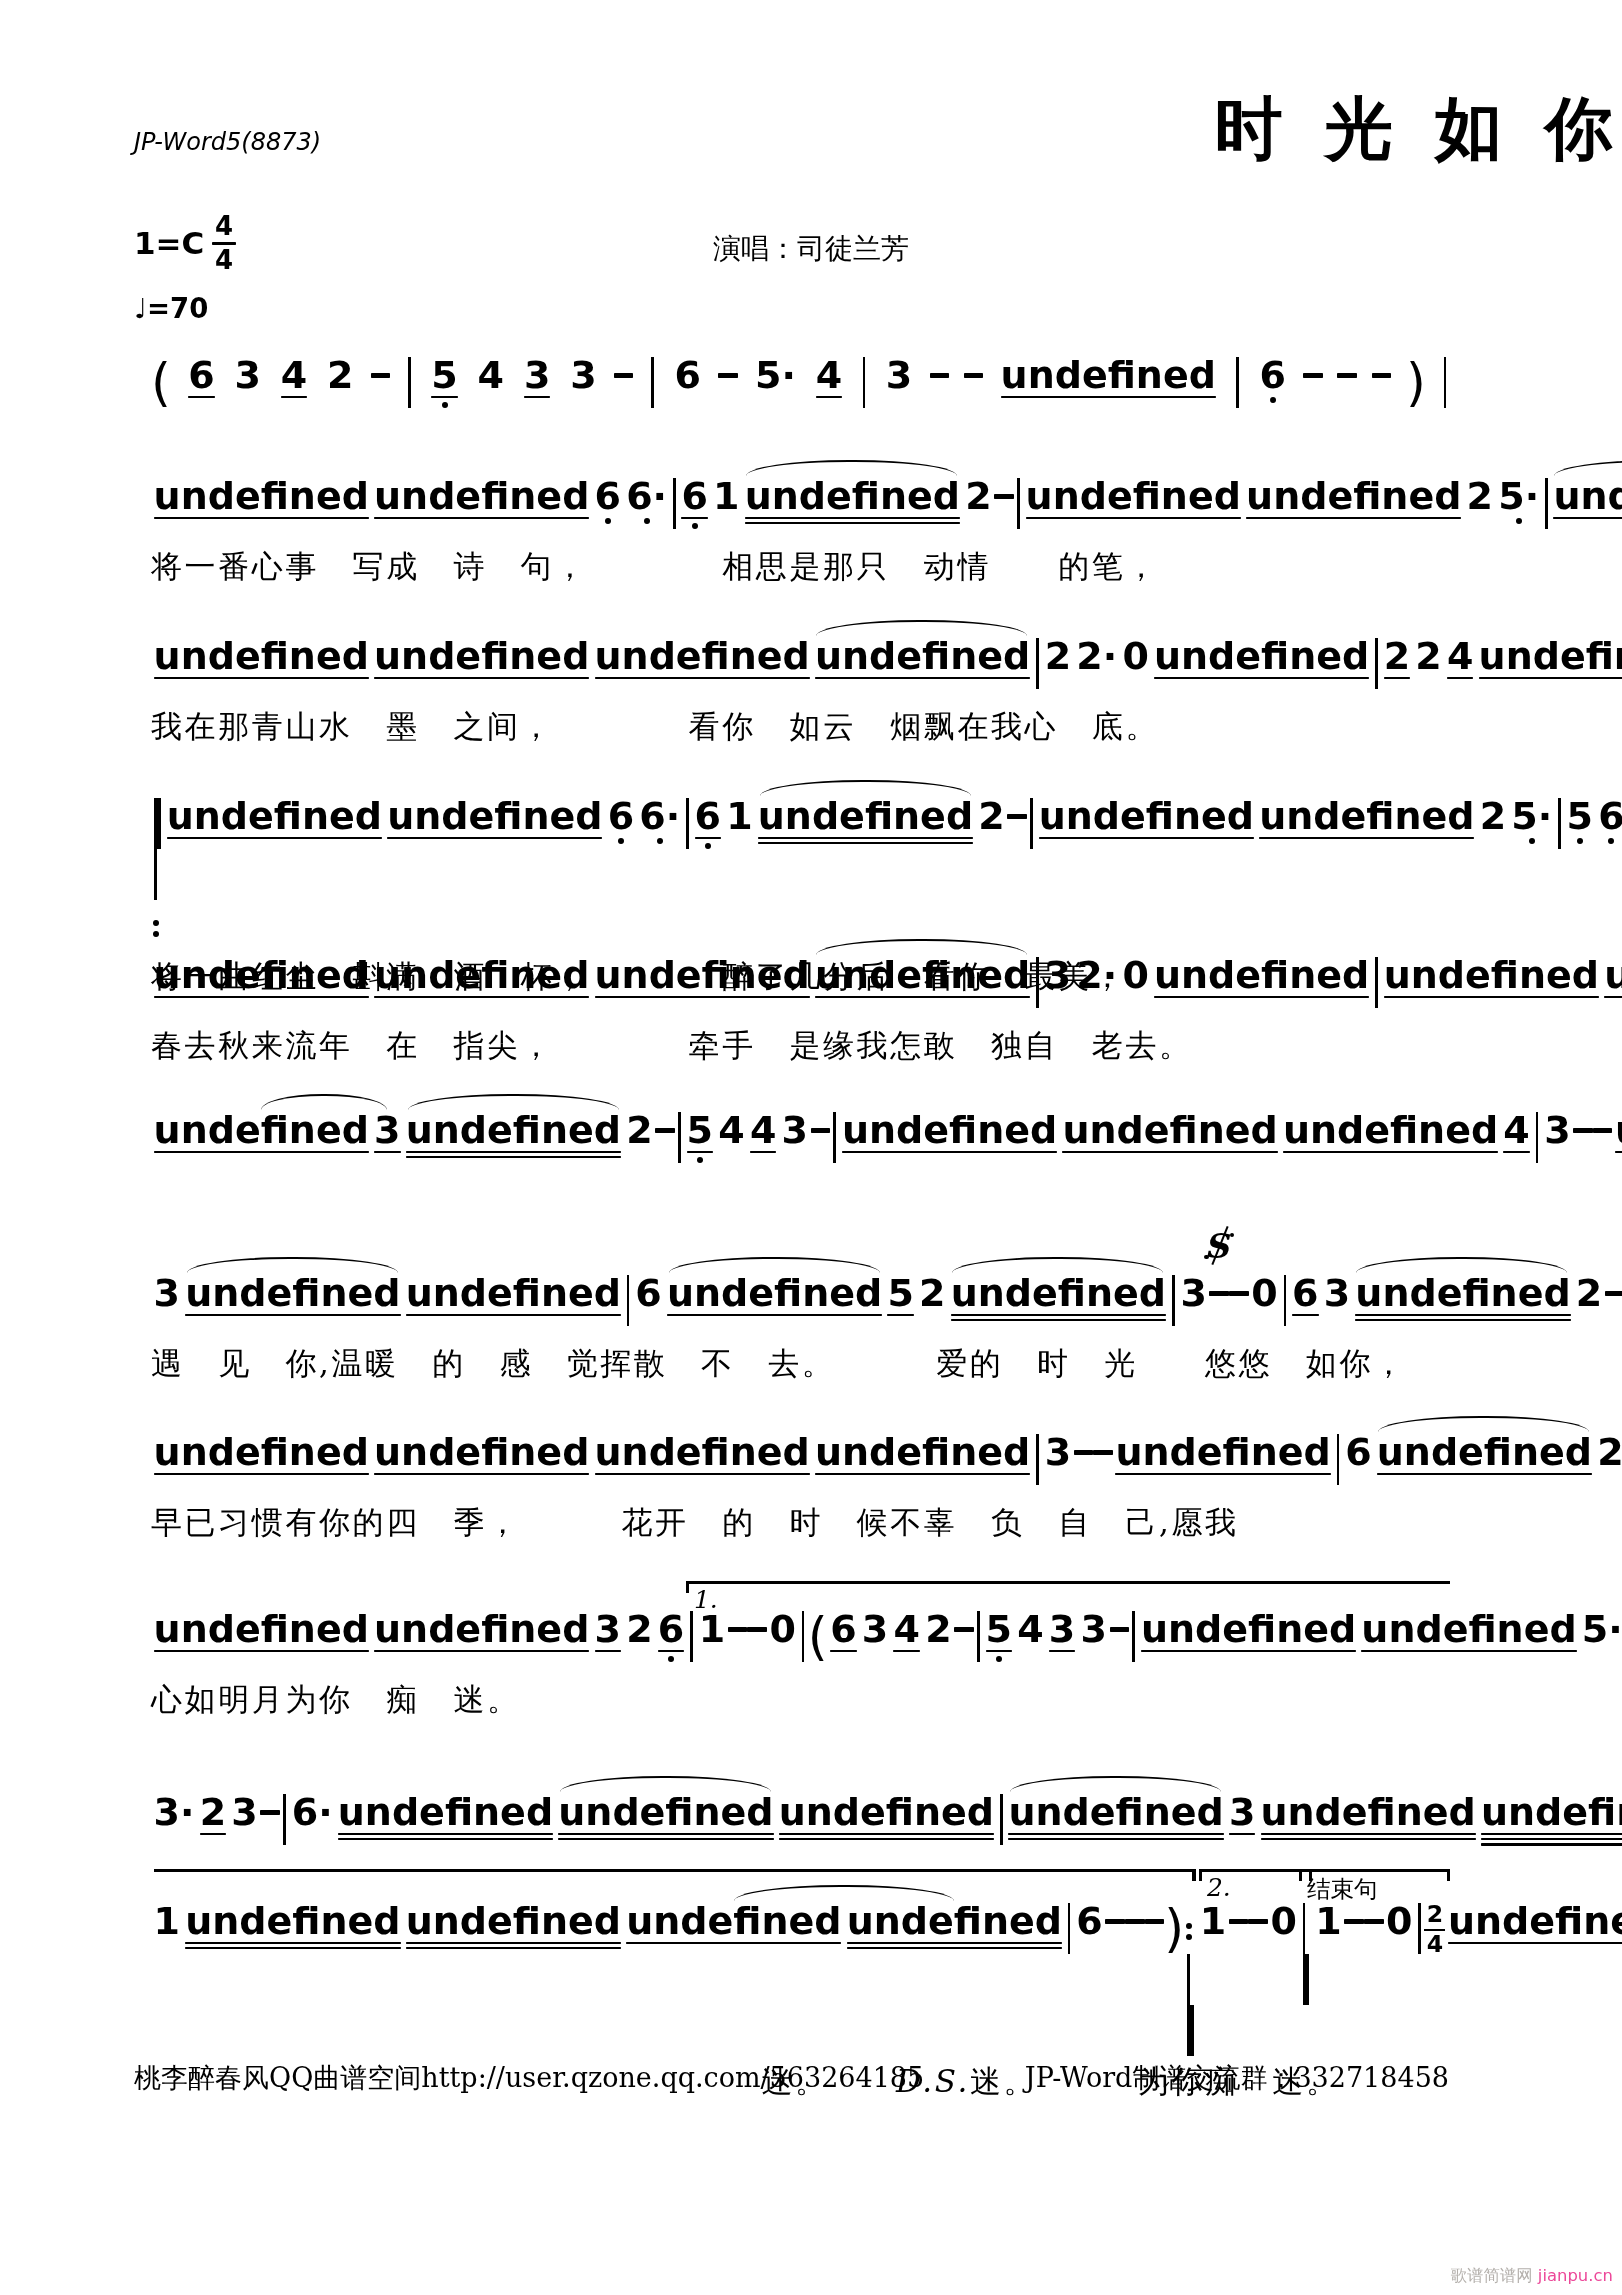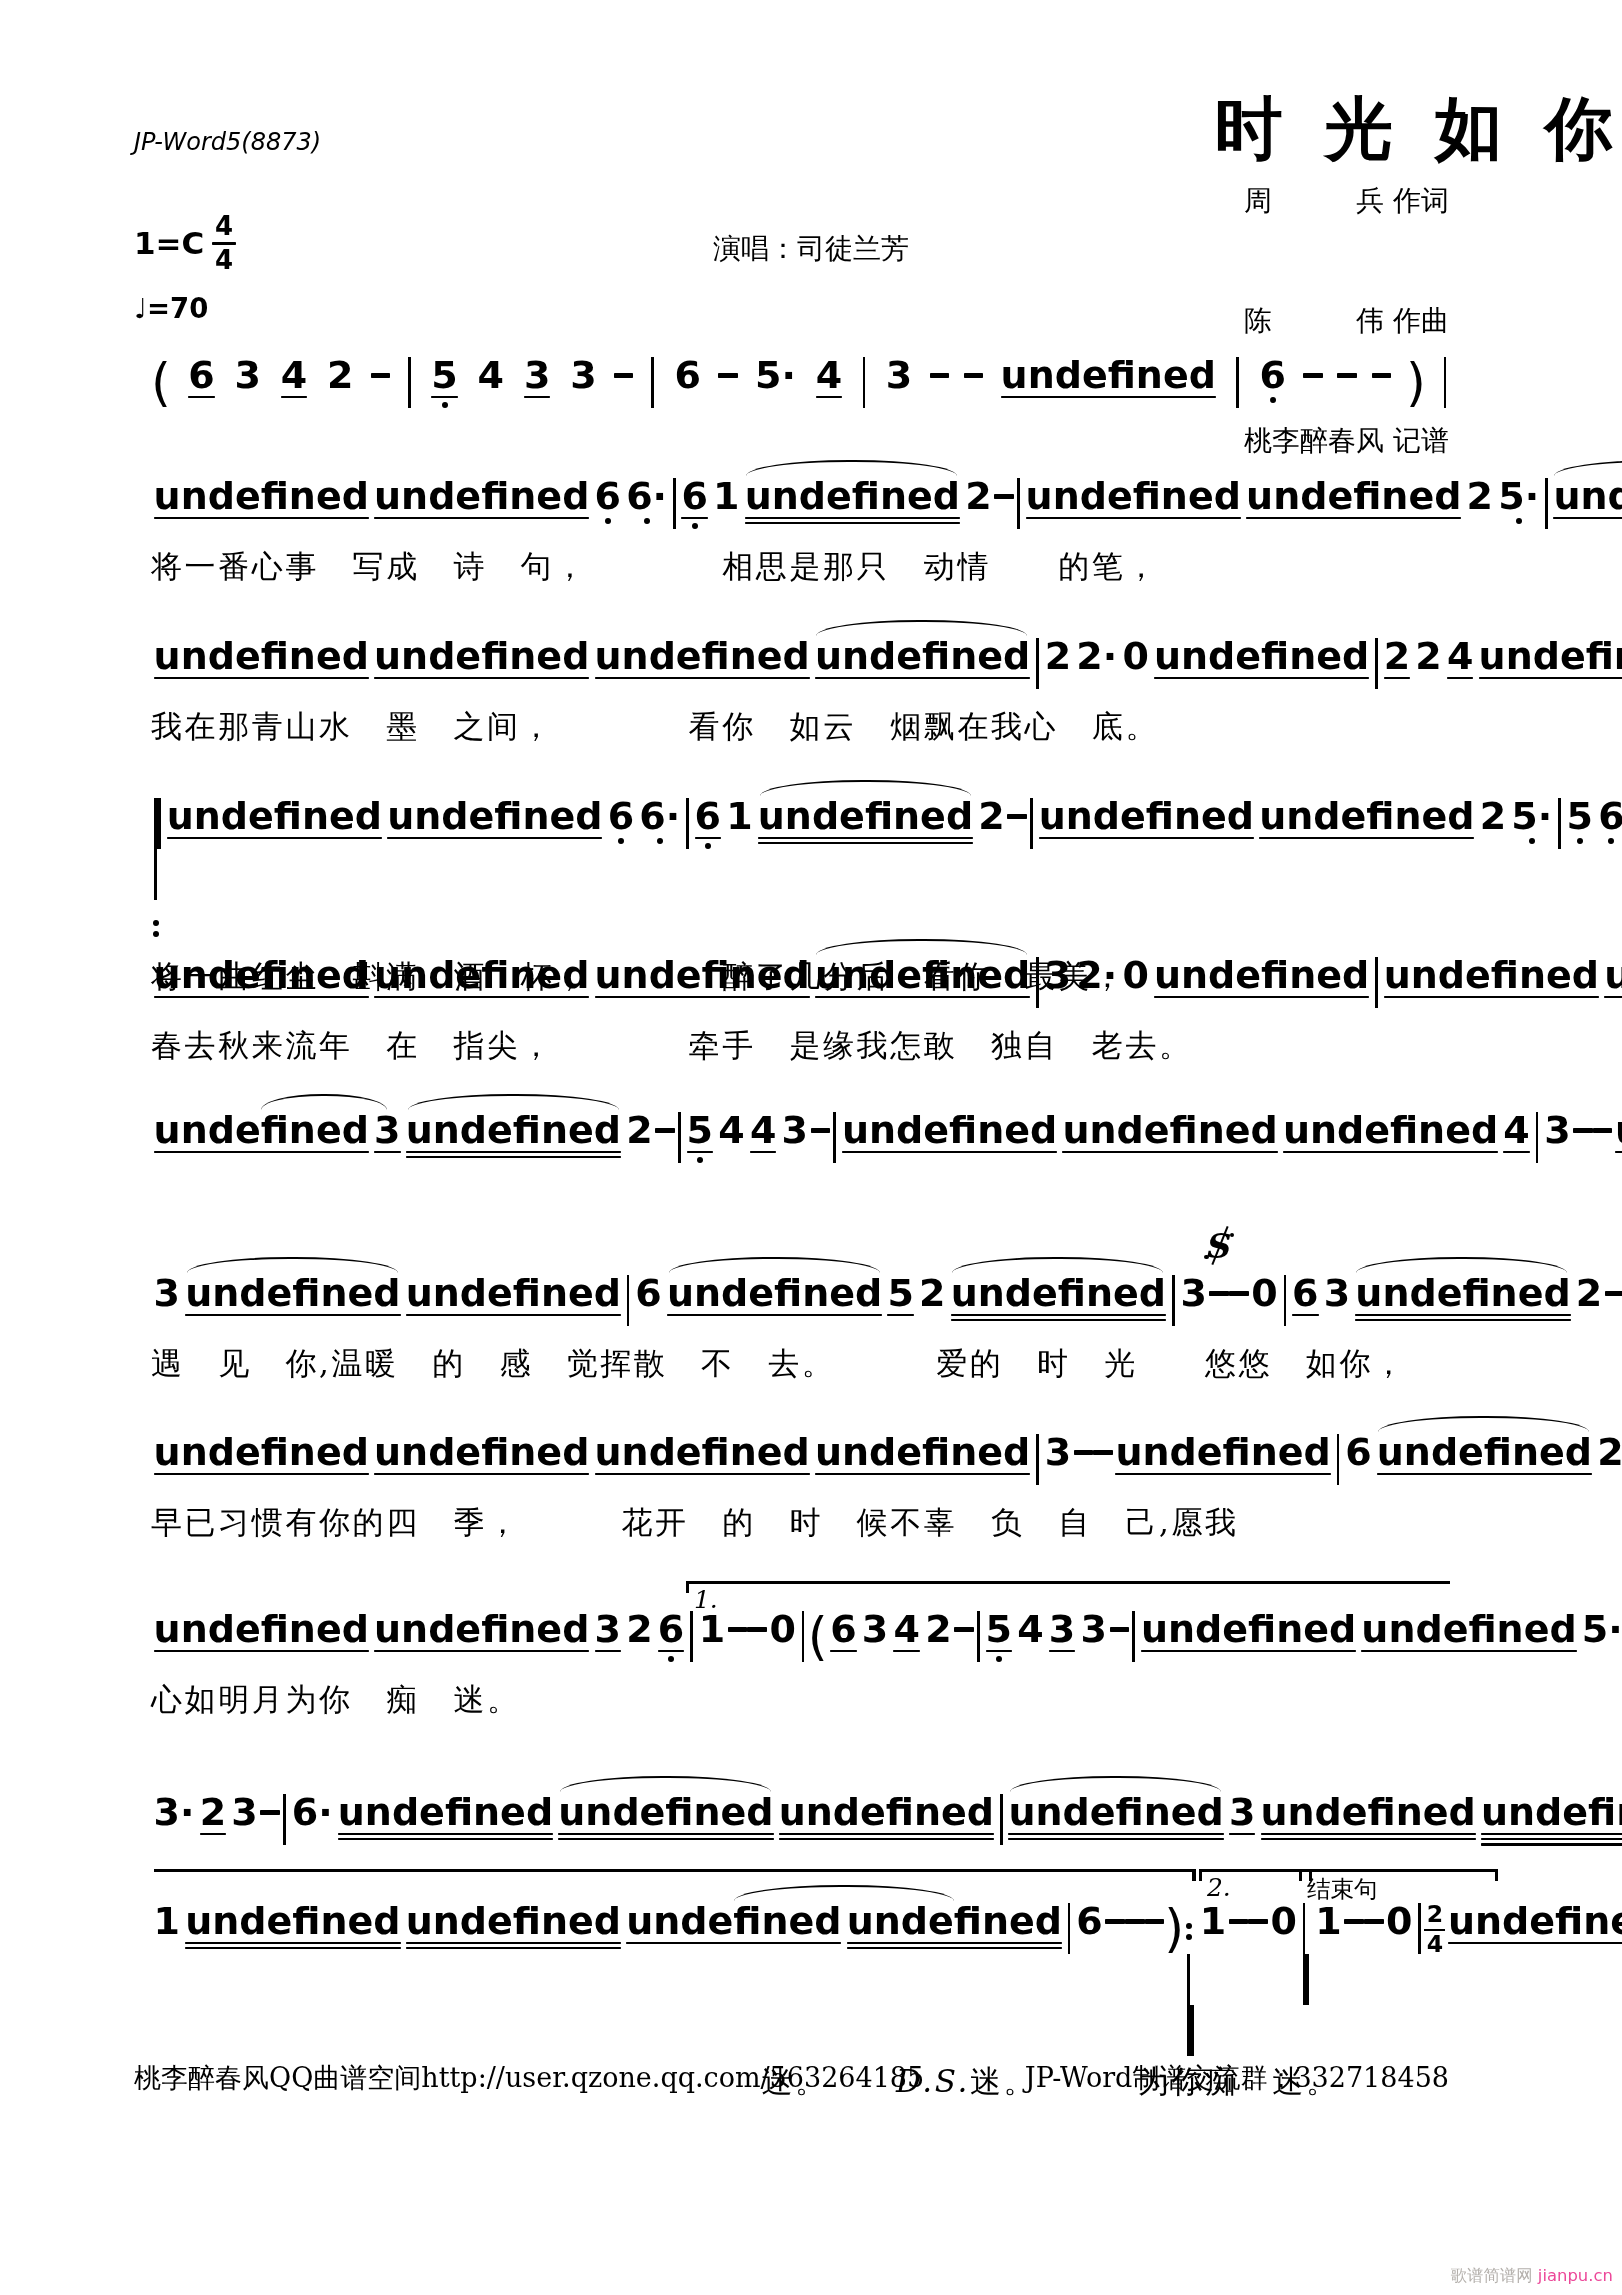--- a/index.html
+++ b/index.html
@@ -65,23 +65,20 @@
              color:#b4b0ac;white-space:nowrap}
   .watermark b{color:#ec4899;font-weight:400}
 </style>
 </head>
 <body>
 
 <div class="page">
   <div class="hdr-app">JP-Word5(8873)</div>
   <div class="title">时 光 如 你</div>
   <div class="singer">演唱：司徒兰芳</div>
-  <div class="credits"><span>周　　　兵 作词</span><br>
-    <span>陈　　　伟 作曲</span><br>
-    <span>桃李醉春风 记谱</span></div>
   <div class="keysig">
     <span>1=C</span>
     <span class="frac">
       <b>4</b>
         <i></i>
         <b>4</b>
     </span>
   </div>
   <div class="tempo"><span>♩</span><span>=70</span></div>
 
@@ -909,21 +906,21 @@
           </span>
           <i class="arc" style="left: 583px; width: 220px; top: -18.3px;"></i>
           <div class="bracket" style="left: 2.6px; width: 1042px; top: -34px;">
             <i class="tr"></i>
           </div>
           <div class="bracket" style="left: 1048px; width: 113px; top: -34px;">
             <i class="tl"></i>
             <i class="tr"></i>
             <span class="blabel">2.</span>
           </div>
-          <div class="bracket" style="left: 1148px; width: 151px; top: -34px; padding-left: 48px;">
+          <div class="bracket" style="left: 1148px; width: 151px; top: -34px;">
             <i class="tl"></i>
             <i class="tr"></i>
             <span class="blabel kai">结束句</span>
           </div>
         </div>
         <div class="lyrics" style="margin-left: 47%;"><span>迷。　　</span><i>D.S.</i><span>迷。　　　</span><span>为你痴　</span><span>迷。</span></div>
       </div>
     </div>
 
   <div class="footer-left">桃李醉春风QQ曲谱空间http://user.qzone.qq.com/563264185</div>

